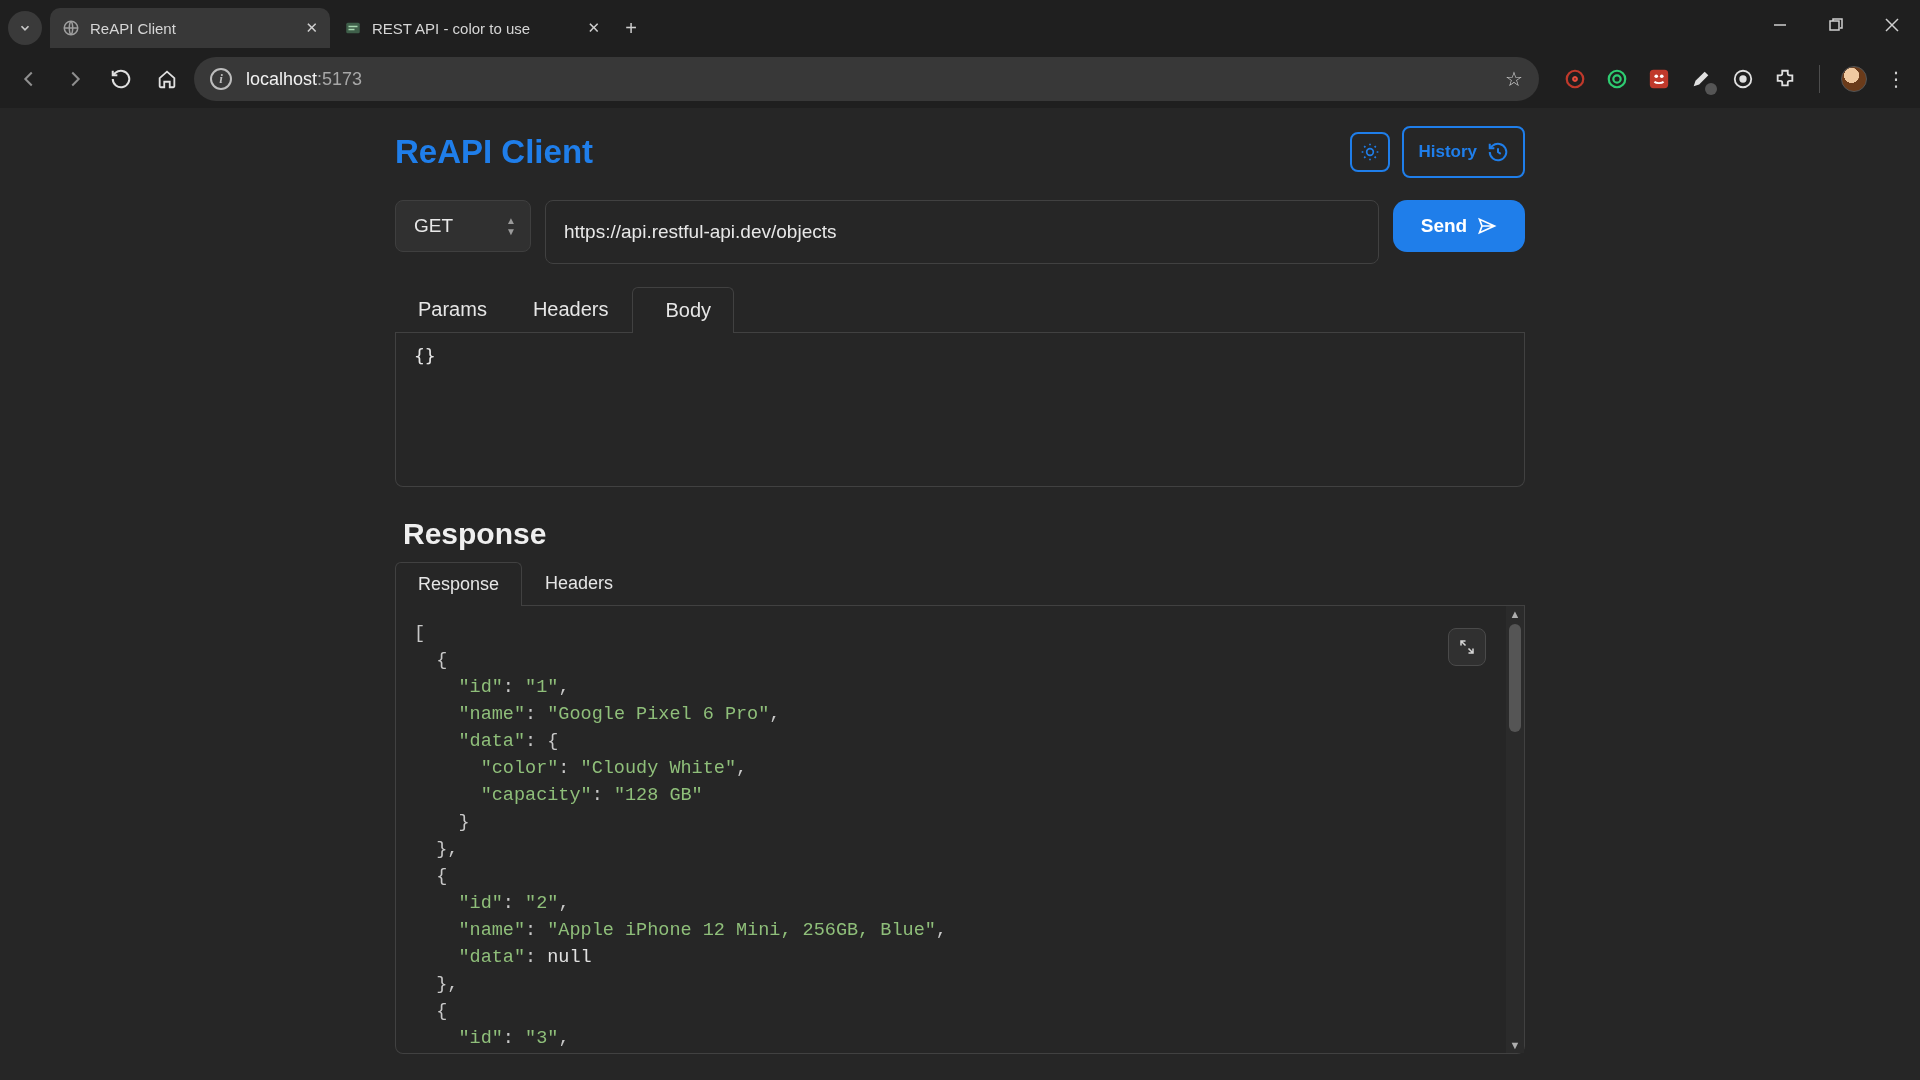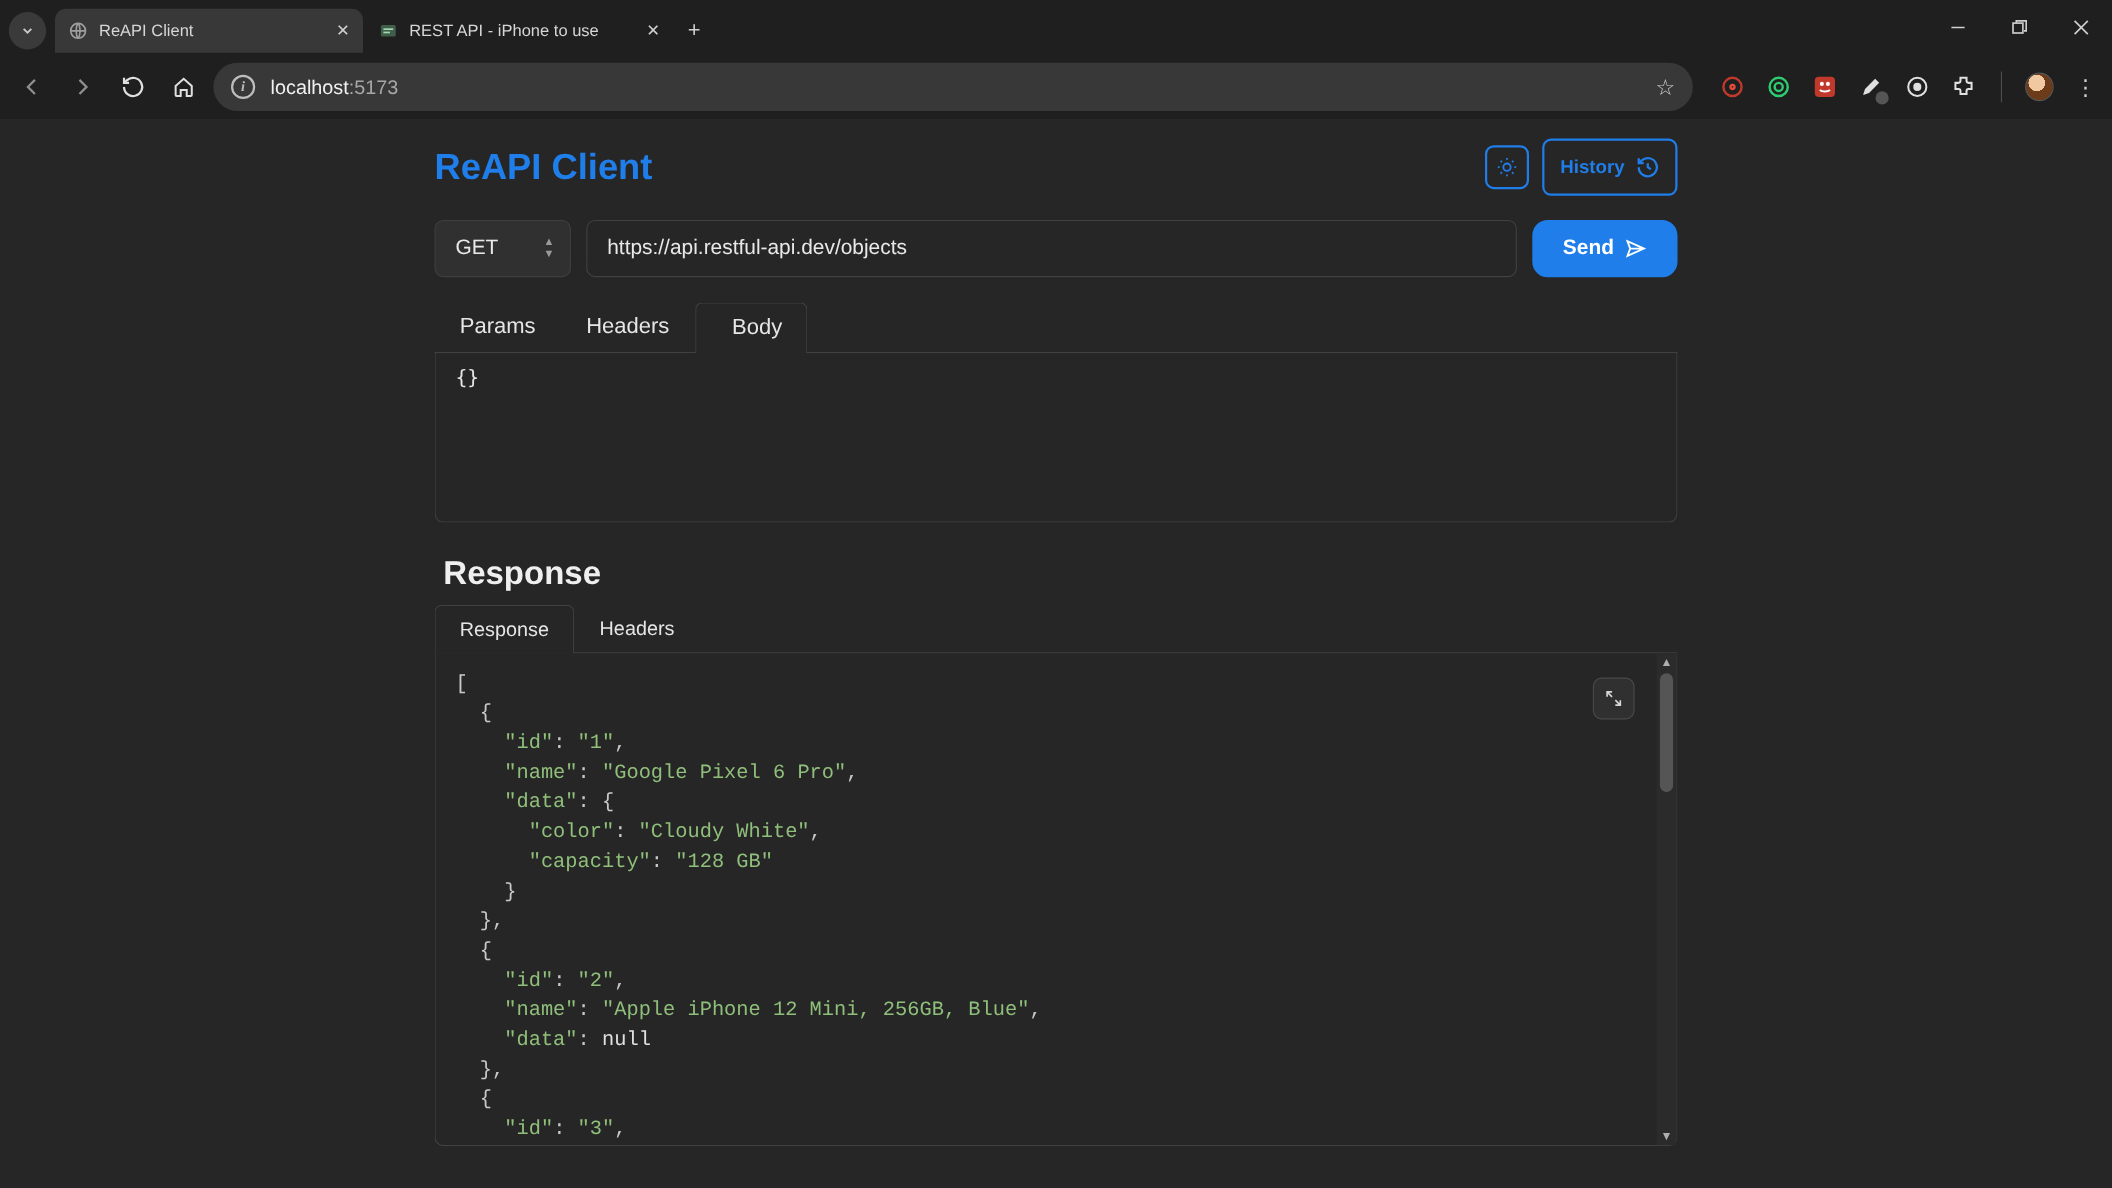--- a/index.html
+++ b/index.html
@@ -35,23 +35,23 @@
   .viewport { height: calc(1080px - 50px - 58px); background: #262626; overflow: hidden; }
   .page { width: 1130px; margin: 0 auto; padding-top: 18px; }
 
   .apphdr { display:flex; align-items:center; justify-content:space-between; margin-bottom: 22px; }
   .app-title { color:#1f7eea; font-weight:700; font-size:33px; }
   .hdr-right { display:flex; gap:12px; align-items:center; }
   .theme-btn { width:40px; height:40px; border:2px solid #1f7eea; border-radius:8px; display:flex; align-items:center; justify-content:center; color:#1f7eea; }
   .history-btn { height:52px; border:2px solid #1f7eea; border-radius:8px; display:flex; align-items:center; padding:0 14px; gap:10px; color:#1f7eea; font-size:17px; font-weight:600; }
 
   .req-row { display:flex; gap:14px; margin-bottom: 22px; }
-  .method-sel { width:124px; height:52px; background:#303030; border:1px solid #3f3f3f; border-radius:8px; display:flex; align-items:center; padding:0 18px; color:#e8e8e8; font-size:19px; position:relative;text-align:right; }
+  .method-sel { width:136px; height:52px; background:#303030; border:1px solid #3f3f3f; border-radius:8px; display:flex; align-items:center; padding:0 18px; color:#e8e8e8; font-size:19px; position:relative;text-align:right; }
   .method-sel .chev { position:absolute; right:14px; display:flex; flex-direction:column; gap:3px; color:#9a9a9a; font-size:10px; line-height:8px; }
-  .url-in { flex:1; height:52px; background:#262626; border:1px solid #414141; border-radius:8px; padding:0 18px; color:#e8e8e8; font-size:19px; outline:none; }
+  .url-in { flex:1; height:64px; background:#262626; border:1px solid #414141; border-radius:8px; padding:0 18px; color:#e8e8e8; font-size:19px; outline:none; }
   .send-btn { width:132px; height:52px; background:#1f7eea; border-radius:14px; color:#fff; font-size:19px; font-weight:600; display:flex; align-items:center; justify-content:center; gap:10px; }
 
   .req-tabs { display:flex; border-bottom:1px solid #414141; }
   .req-tab  { padding:11px 22px; font-size:20px; color:#e6e6e6; border:1px solid transparent; border-bottom:none; border-radius:6px 6px 0 0; cursor:pointer; }
   .req-tab.active { border-color:#414141; background:#262626; position:relative; top:1px;padding-left:33px; }
   .body-area { border:1px solid #414141; border-top:none; border-radius:0 0 8px 8px; height:154px; padding:12px 18px; font-family: Consolas, monospace; font-size:18px; color:#e6e6e6; background:#262626; }
 
   .resp-hdr { display:flex; align-items:baseline; margin-top:30px; margin-bottom:10px; }
   .resp-title { font-size:30px; font-weight:700; color:#efefef; margin-left:8px; }
   .resp-meta  { margin-left:auto; display:flex; gap:30px; font-size:20px; }
@@ -96,21 +96,21 @@
     </div>
 
     <div class="tab">
       <span class="favicon">
         <svg width="18" height="18" viewBox="0 0 24 24">
             <rect x="3" y="5" width="18" height="14" rx="2" fill="#3f5f4a"></rect>
             <rect x="6" y="9" width="12" height="2" fill="#a7d7b0"></rect>
             <rect x="6" y="13" width="8" height="2" fill="#a7d7b0"></rect>
           </svg>
       </span>
-      <span>REST API - iPhone to use</span>
+      <span>REST API - color to use</span>
       <span class="close">✕</span>
     </div>
 
     <div class="newtab">+</div>
   </div>
 
   <div class="winctrls">
     <div class="winctrl">
         <svg width="14" height="14" viewBox="0 0 14 14" stroke="#cfcfcf" stroke-width="1.5">
           <line x1="1" y1="7" x2="13" y2="7"></line>

